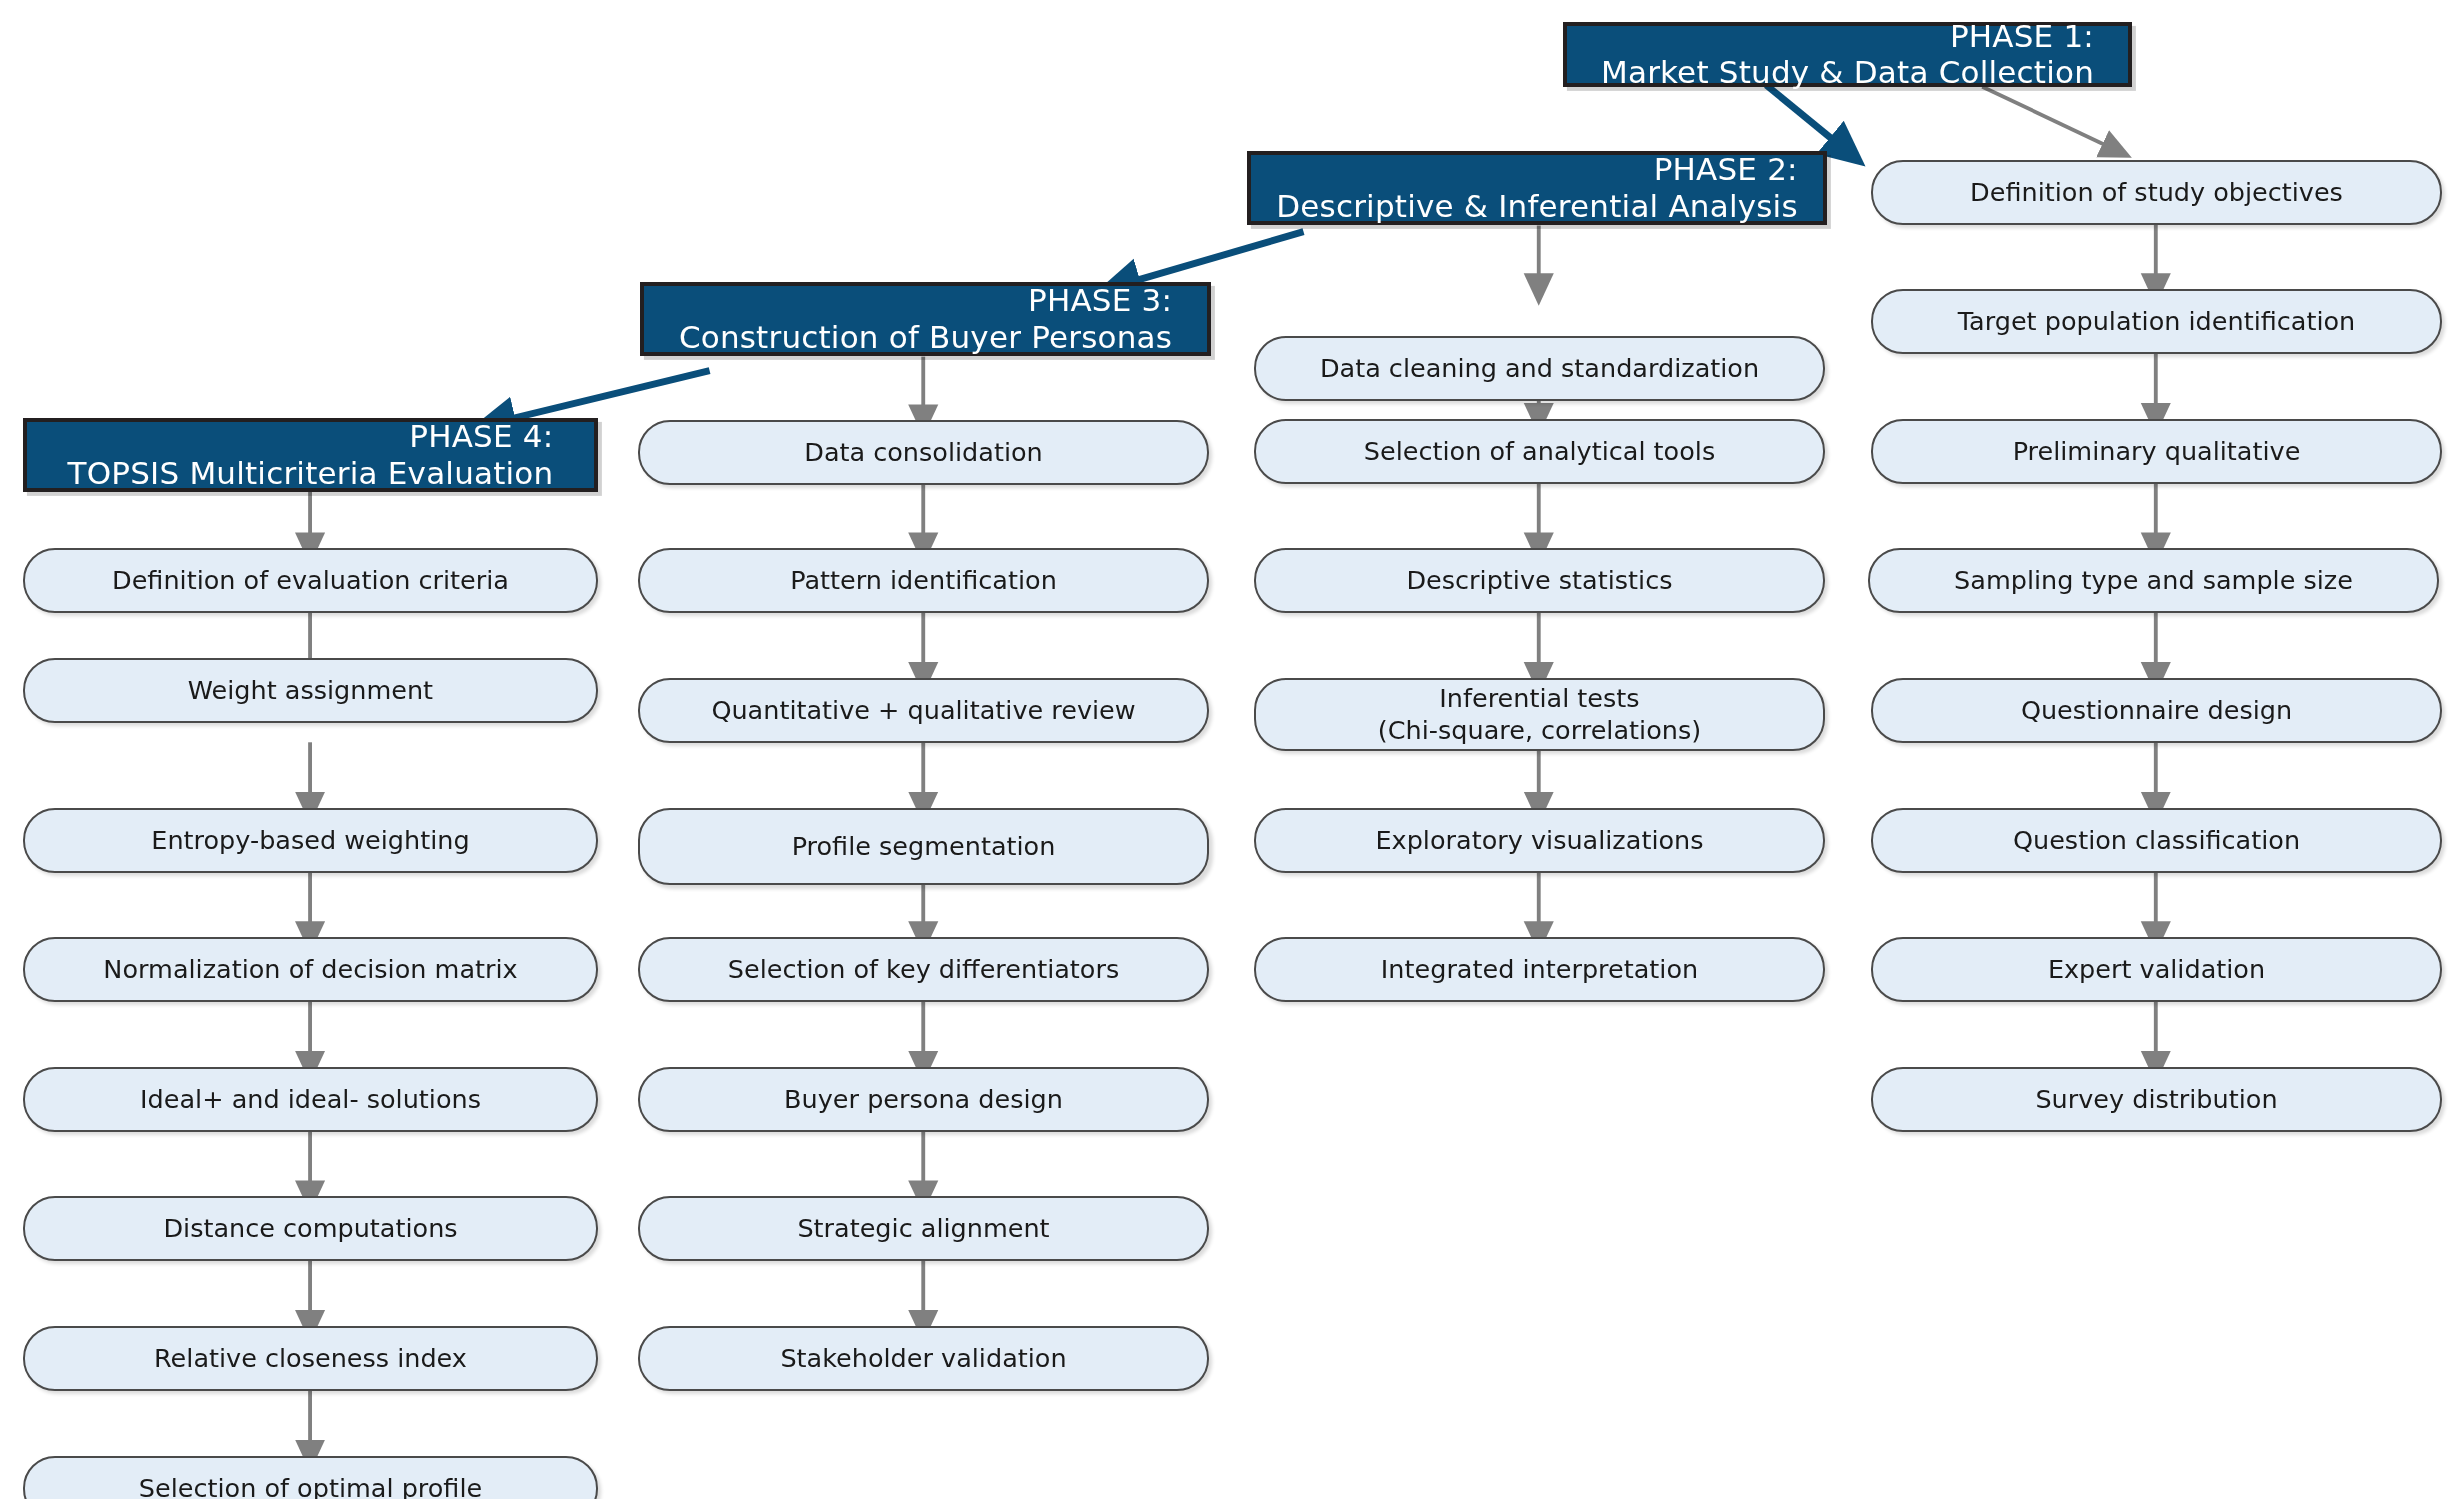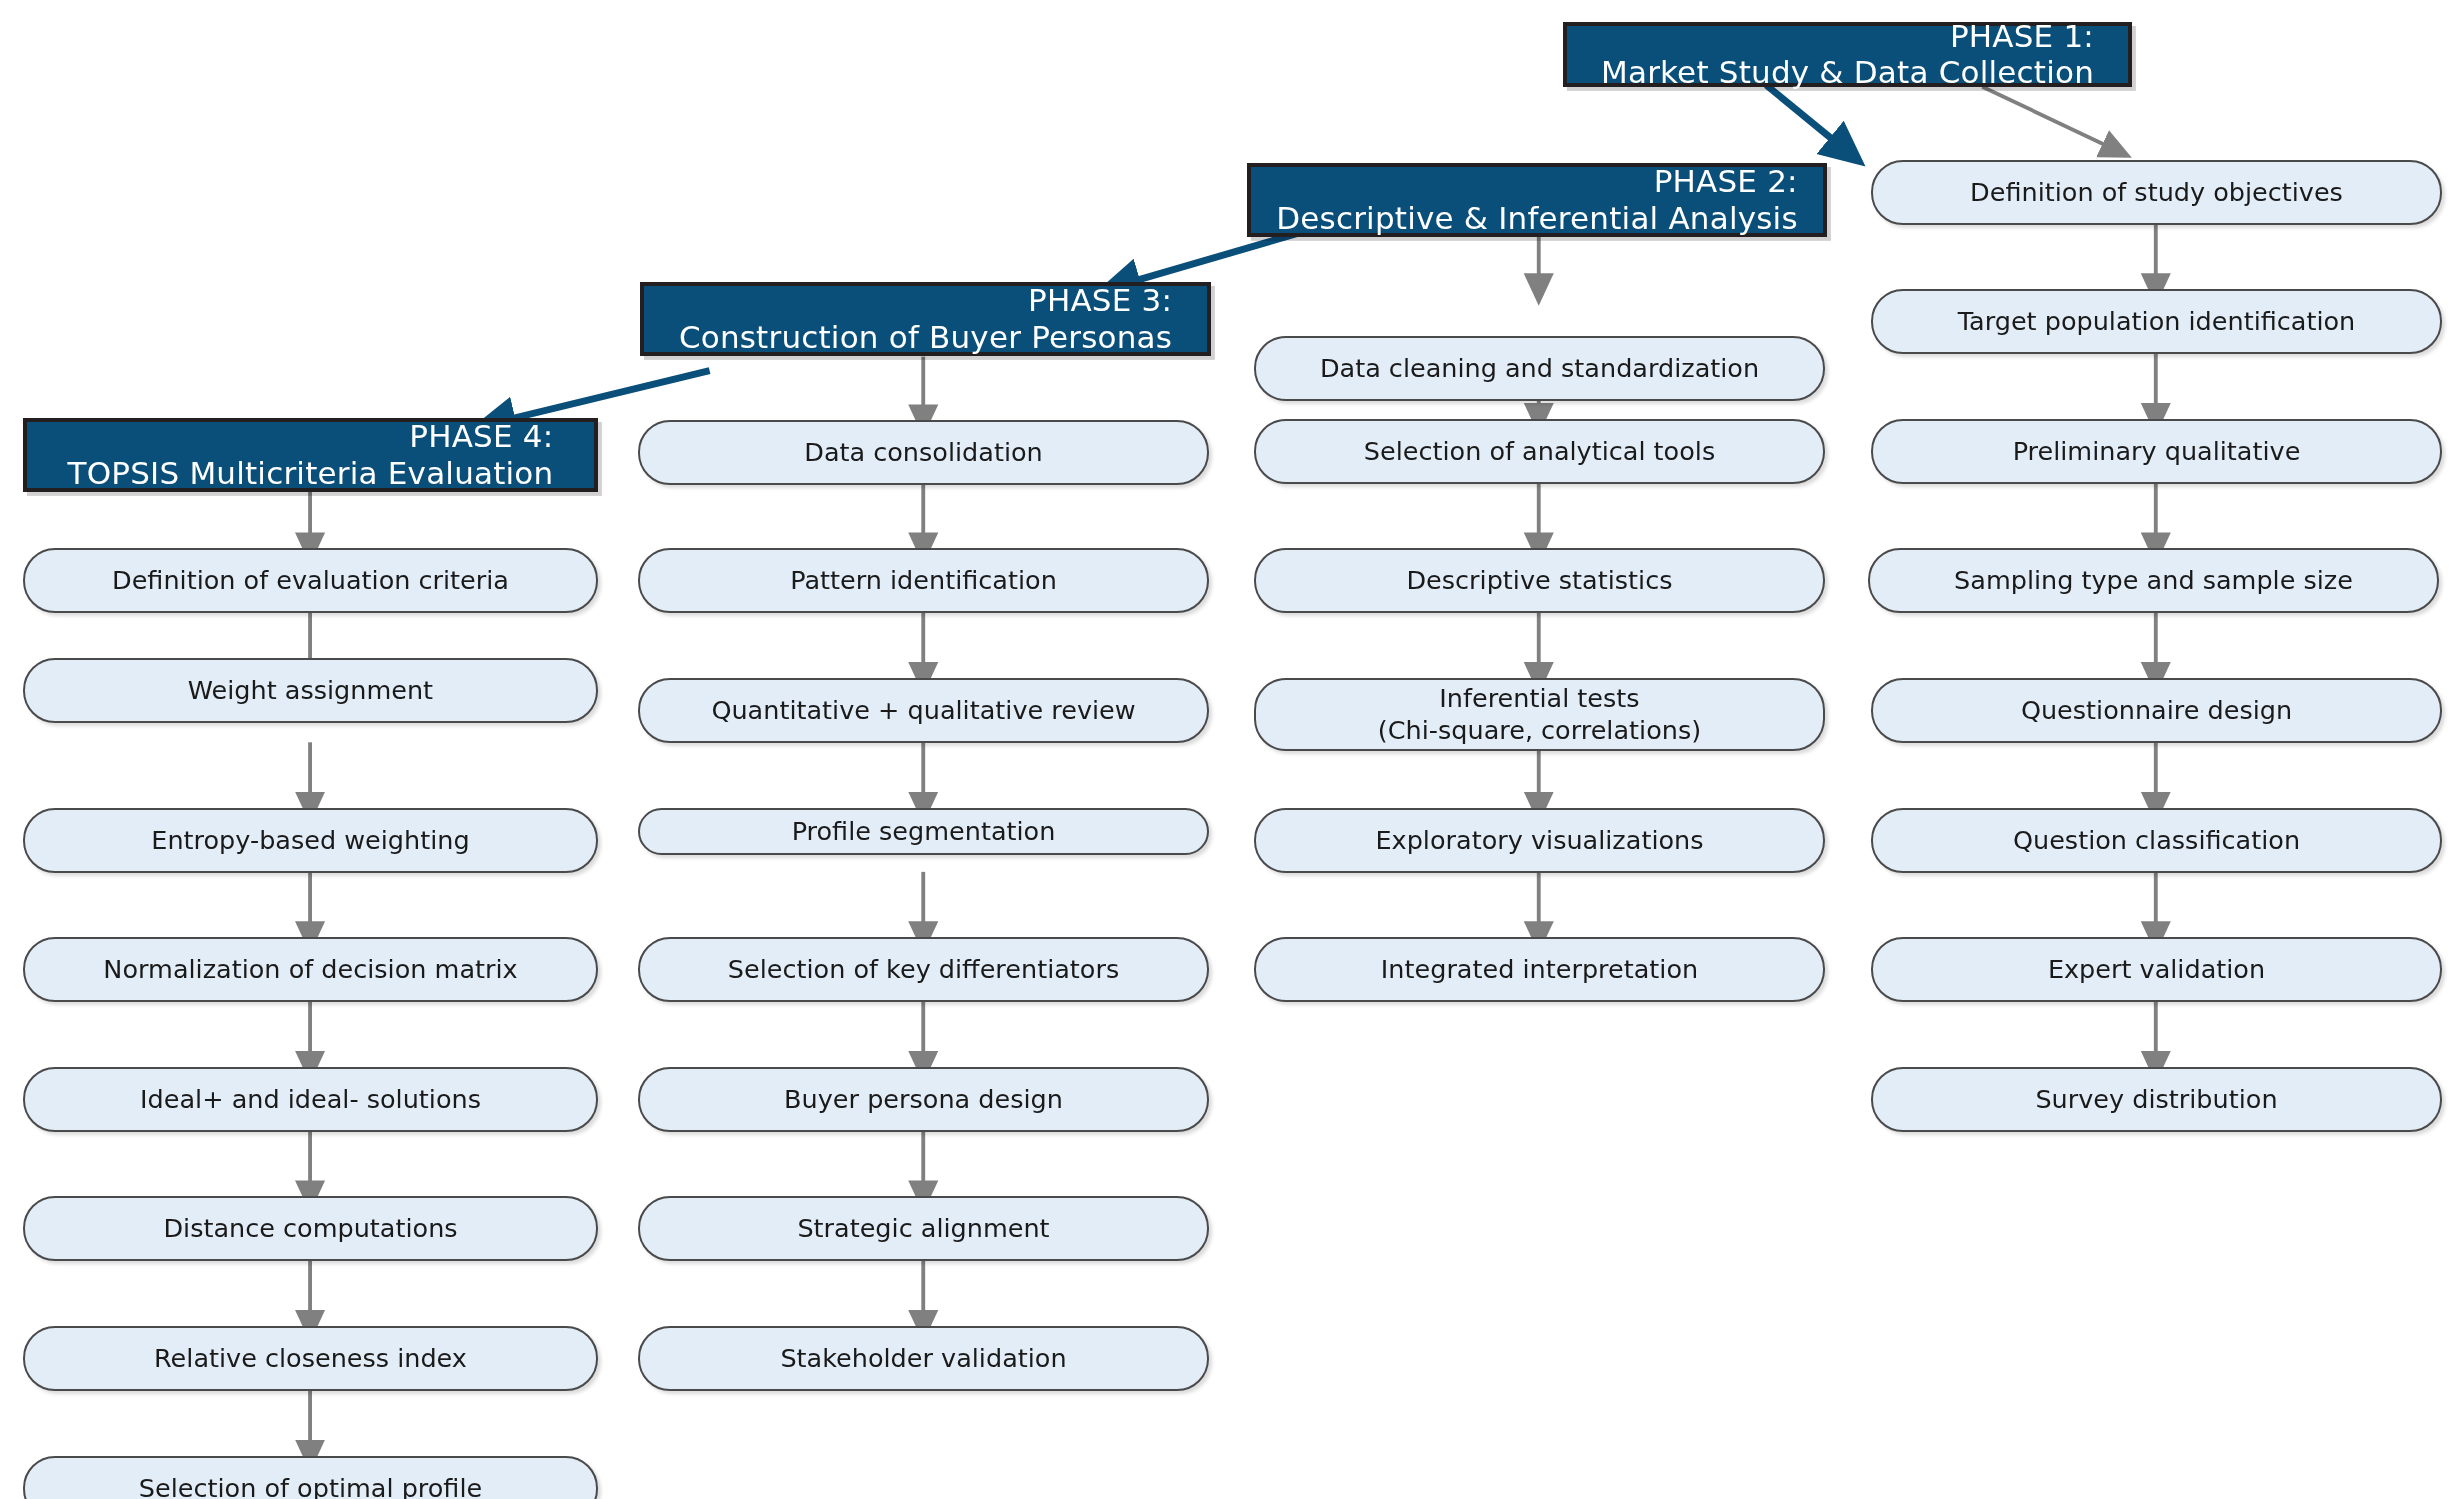--- a/index.html
+++ b/index.html
@@ -132,21 +132,21 @@
   <div class="proc-box" style="left:1871px;top:808px;width:571px;height:65px;">
     <span class="btext">Question classification</span>
   </div>
   <div class="proc-box" style="left:1871px;top:937px;width:571px;height:65px;">
     <span class="btext">Expert validation</span>
   </div>
   <div class="proc-box" style="left:1871px;top:1067px;width:571px;height:65px;">
     <span class="btext">Survey distribution</span>
   </div>
 
-  <div class="phase-box" style="left:1247px;top:151px;width:580px;height:74px;margin-top:12px;">
+  <div class="phase-box" style="left:1247px;top:151px;width:580px;height:74px;">
     <span class="ptext">PHASE 2:
 Descriptive &amp; Inferential Analysis</span>
   </div>
 
   <div class="proc-box" style="left:1254px;top:289px;width:571px;height:65px;margin-top:47px;">
     <span class="btext">Data cleaning and standardization</span>
   </div>
   <div class="proc-box" style="left:1254px;top:419px;width:571px;height:65px;">
     <span class="btext">Selection of analytical tools</span>
   </div>
@@ -171,21 +171,21 @@
 
   <div class="proc-box" style="left:638px;top:420px;width:571px;height:65px;">
     <span class="btext">Data consolidation</span>
   </div>
   <div class="proc-box" style="left:638px;top:548px;width:571px;height:65px;">
     <span class="btext">Pattern identification</span>
   </div>
   <div class="proc-box" style="left:638px;top:678px;width:571px;height:65px;">
     <span class="btext">Quantitative + qualitative review</span>
   </div>
-  <div class="proc-box" style="left:638px;top:808px;width:571px;height:47px;">
+  <div class="proc-box" style="left:638px;top:808px;width:571px;height:77px;">
     <span class="btext">Profile segmentation</span>
   </div>
   <div class="proc-box" style="left:638px;top:937px;width:571px;height:65px;">
     <span class="btext">Selection of key differentiators</span>
   </div>
   <div class="proc-box" style="left:638px;top:1067px;width:571px;height:65px;">
     <span class="btext">Buyer persona design</span>
   </div>
   <div class="proc-box" style="left:638px;top:1196px;width:571px;height:65px;">
     <span class="btext">Strategic alignment</span>

